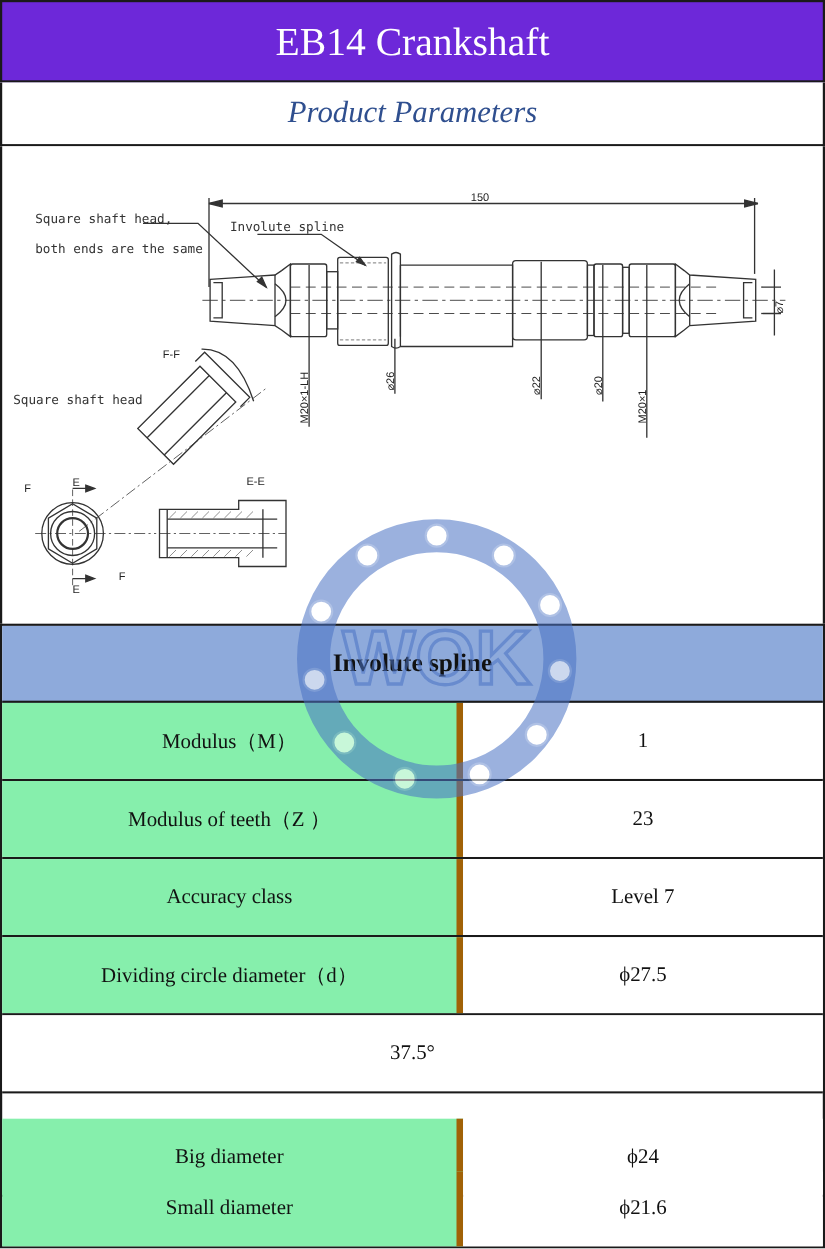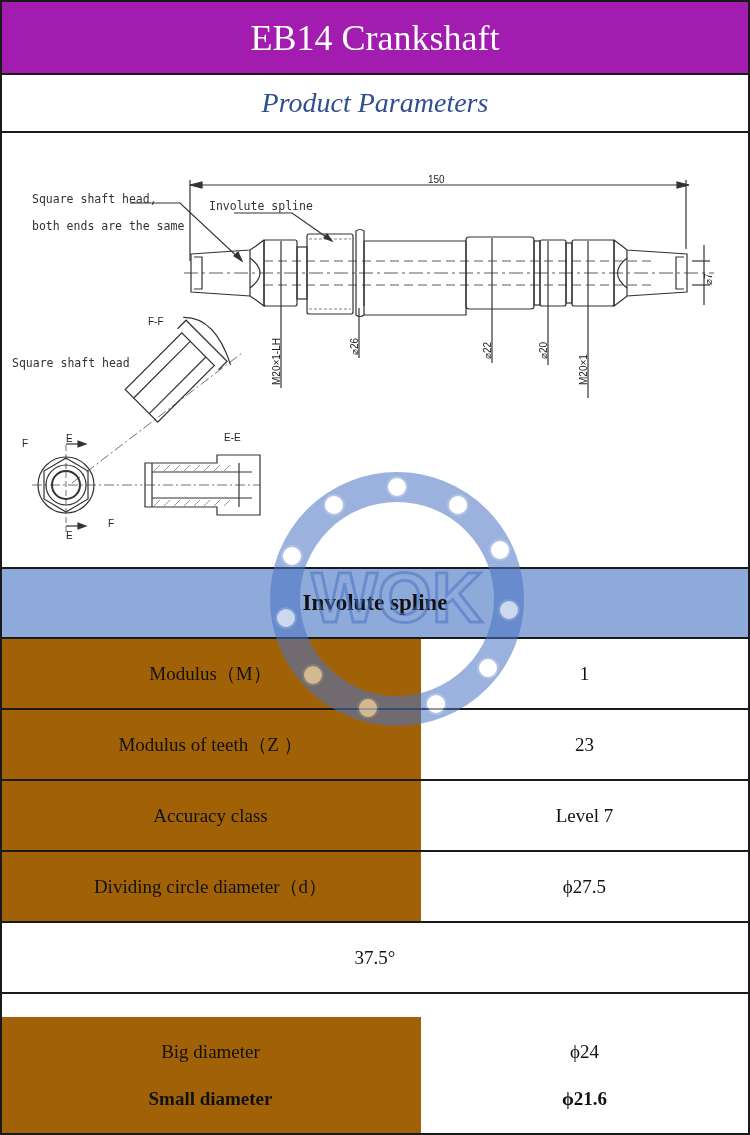--- a/index.html
+++ b/index.html
@@ -3,21 +3,21 @@
   <meta charset="utf-8">
   <style>
     * { box-sizing: border-box; margin: 0; padding: 0; }
     html, body { width: 750px; height: 1135px; background: #ffffff; overflow: hidden; }
     body { font-family: "Liberation Serif", "DejaVu Serif", serif; color: #111; position: relative; }
 
     .page { position: absolute; left: 0; top: 0; width: 750px; height: 1135px; }
 
     .title-bar {
       position: absolute; left: 0; top: 0; width: 750px; height: 75px;
-      background: #a21caf; border: 2px solid #1a1a1a;
+      background: #6d28d9; border: 2px solid #1a1a1a;
       display: flex; align-items: center; justify-content: center;
       color: #ffffff; font-size: 36px;
     }
     .subtitle-bar {
       position: absolute; left: 0; top: 75px; width: 750px; height: 58px;
       background: #ffffff; border-left: 2px solid #1a1a1a; border-right: 2px solid #1a1a1a;
       border-bottom: 2px solid #1a1a1a;
       display: flex; align-items: center; justify-content: center;
       color: #2f4f8f; font-size: 28px; font-style: italic;
     }
@@ -37,24 +37,24 @@
     .table-head {
       position: absolute; left: 0; top: 0; width: 746px; height: 70px;
       background: #8eaadb; border-bottom: 2px solid #1a1a1a;
       display: flex; align-items: center; justify-content: center;
       font-weight: bold; font-size: 23px; color: #111;
     }
     .row {
       position: absolute; left: 0; width: 746px; height: 71px;
       border-bottom: 2px solid #1a1a1a; display: flex;
     }
-    .row:last-child { border-bottom: none; font-weight: bold; }
+    .row:last-child { border-bottom: none; }
     .cell-label {
-      width: 419px; height: 100%; background: #a16207;
-      border-right: 2px solid #a16207;
+      width: 419px; height: 100%; background: #86efac;
+      border-right: 6px solid #a16207;
       display: flex; align-items: center; justify-content: center;
       font-size: 19px; color: #111;
     }
     .cell-value {
       flex: 1; height: 100%; background: #ffffff;
       display: flex; align-items: center; justify-content: center;
       font-size: 19px; color: #111;
     }
 
     .watermark {

